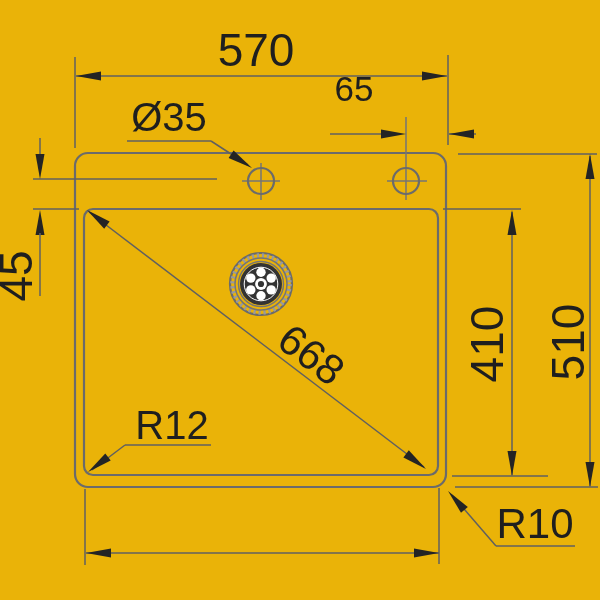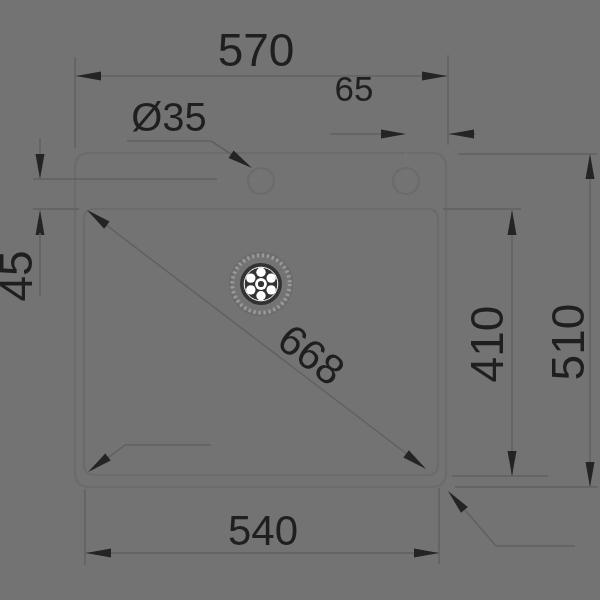--- a/index.html
+++ b/index.html
@@ -1,16 +1,16 @@
 <!DOCTYPE html>
 <html><head>
 <meta charset="utf-8">
 <style>
   html,body{margin:0;padding:0;background:#ffffff;}
-  .sheet{position:relative;width:600px;height:600px;background:#737373;overflow:hidden;
+  .sheet{position:relative;width:600px;height:600px;background:#eab308;overflow:hidden;
          font-family:"Liberation Sans",sans-serif;}
   .sheet svg{position:absolute;left:0;top:0;}
   .lbl{position:absolute;color:#1f1f1f;line-height:1;white-space:nowrap;
        transform:translate(-50%,-50%);letter-spacing:0px;}
   .lbl.rot90{transform:translate(-50%,-50%) rotate(-90deg);}
   .lbl.rotdiag{transform:translate(-50%,-50%) rotate(37.3deg);}
   .outline{fill:none;stroke:#6b6b6b;stroke-width:2.2;}
   .thin{fill:none;stroke:#757575;stroke-width:1.5;}
   .dim{fill:none;stroke:#606060;stroke-width:1.5;}
   .arrow{fill:#242424;stroke:none;}
@@ -127,14 +127,15 @@
     </g>
   </svg>
 
   <div class="lbl" style="left:256px;top:50px;font-size:46px">570</div>
   <div class="lbl" style="left:354px;top:88px;font-size:35px">65</div>
   <div class="lbl" style="left:169px;top:117px;font-size:40px">Ø35</div>
   <div class="lbl rot90" style="left:16px;top:276px;font-size:46px">45</div>
   <div class="lbl rotdiag" style="left:311px;top:355px;font-size:42px">668</div>
   <div class="lbl rot90" style="left:487px;top:344px;font-size:46px">410</div>
   <div class="lbl rot90" style="left:568px;top:342px;font-size:46px">510</div>
-  <div class="lbl" style="left:263px;top:531px;font-size:42px">540</div>
+  <div class="lbl" style="left:172px;top:425px;font-size:40px">R12</div>
+  <div class="lbl" style="left:535px;top:524px;font-size:42px">R10</div>
 </div>
 
 </body></html>

